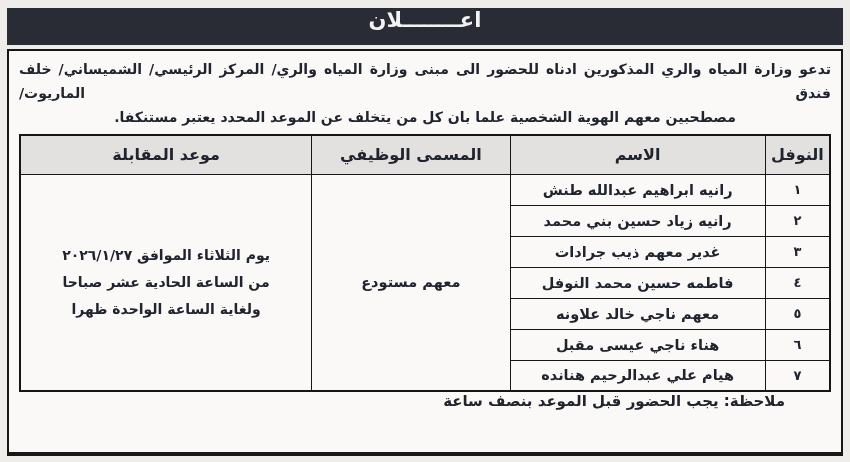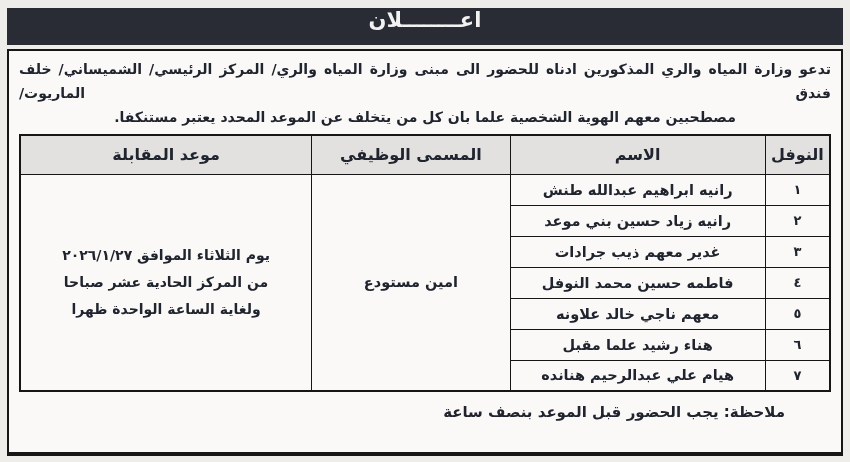--- a/index.html
+++ b/index.html
@@ -64,21 +64,21 @@
     background:var(--table-header-bg);
     height:39px;
     font-size:16px;
   }
   td.serial{font-size:13px;}
   td.name{font-size:14.5px;height:31px;}
   td.job{font-size:14.5px;background:var(--paper-bg);}
   td.date{font-size:14px;background:var(--paper-bg);}
   td.date .date-line{line-height:27px;}
   .note{
-    margin-top:11px;
+    margin-top:0;
     text-align:right;
     padding-left:0;
     padding-right:48px;
     font-size:15px;
   }
 </style>
 </head>
 <body>
 
 <div class="banner">
@@ -104,46 +104,46 @@
         <th>النوفل</th>
         <th>الاسم</th>
         <th>المسمى الوظيفي</th>
         <th>موعد المقابلة</th>
       </tr>
     </thead>
     <tbody>
       <tr>
         <td class="serial">١</td>
         <td class="name">رانيه ابراهيم عبدالله طنش</td>
-        <td class="job" rowspan="7">امين مستودع</td>
+        <td class="job" rowspan="7">معهم مستودع</td>
         <td class="date" rowspan="7">
           <div class="date-line">يوم الثلاثاء الموافق ٢٠٢٦/١/٢٧</div>
-          <div class="date-line">من المركز الحادية عشر صباحا</div>
+          <div class="date-line">من الساعة الحادية عشر صباحا</div>
           <div class="date-line">ولغاية الساعة الواحدة ظهرا</div>
         </td>
       </tr>
       <tr>
         <td class="serial">٢</td>
-        <td class="name">رانيه زياد حسين بني موعد</td>
+        <td class="name">رانيه زياد حسين بني محمد</td>
       </tr>
       <tr>
         <td class="serial">٣</td>
         <td class="name">غدير معهم ذيب جرادات</td>
       </tr>
       <tr>
         <td class="serial">٤</td>
         <td class="name">فاطمه حسين محمد النوفل</td>
       </tr>
       <tr>
         <td class="serial">٥</td>
         <td class="name">معهم ناجي خالد علاونه</td>
       </tr>
       <tr>
         <td class="serial">٦</td>
-        <td class="name">هناء رشيد علما مقبل</td>
+        <td class="name">هناء ناجي عيسى مقبل</td>
       </tr>
       <tr>
         <td class="serial">٧</td>
         <td class="name">هيام علي عبدالرحيم هنانده</td>
       </tr>
     </tbody>
   </table>
 
   <div class="note">ملاحظة: يجب الحضور قبل الموعد بنصف ساعة</div>
 

